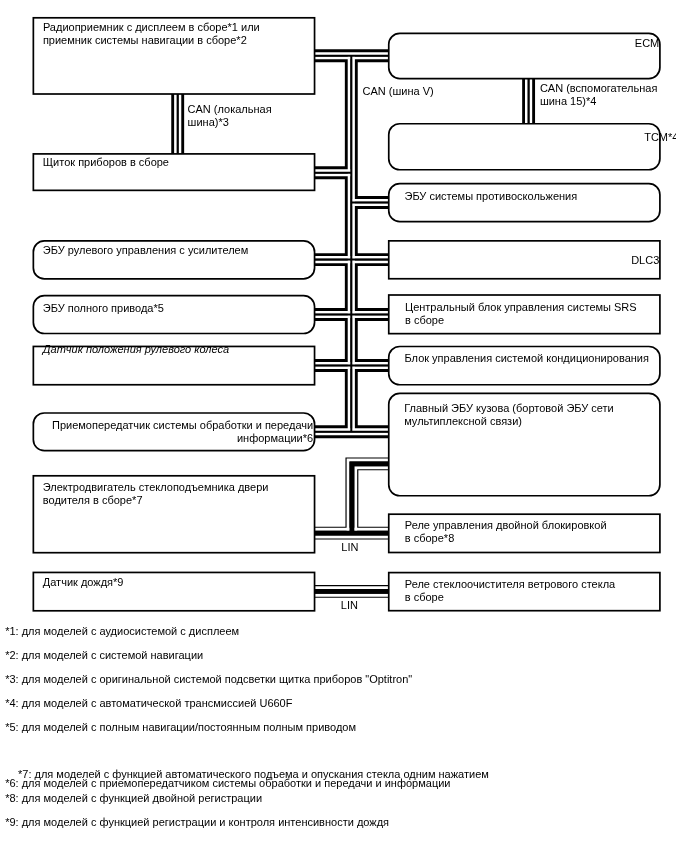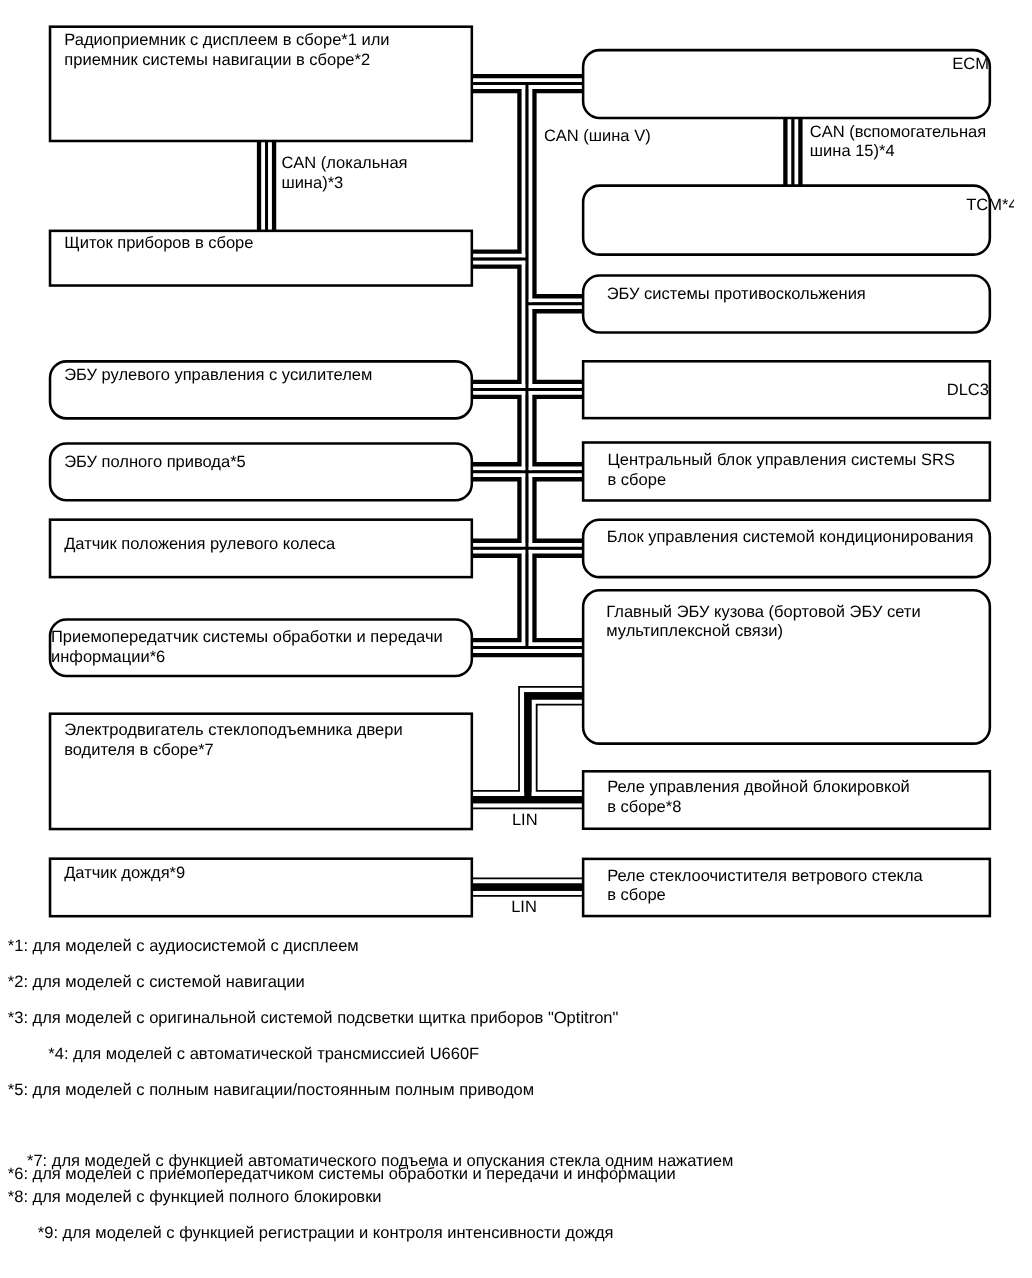--- a/index.html
+++ b/index.html
@@ -92,22 +92,22 @@
         <rect x="388.75" y="514.2" width="271.15" height="38.3" rx="0" ry="0" fill="#ffffff" stroke="#000000" stroke-width="1.7"></rect>
         <rect x="388.75" y="572.6" width="271.15" height="38.1" rx="0" ry="0" fill="#ffffff" stroke="#000000" stroke-width="1.7"></rect>
       </g>
     </svg>
   <div id="labels">
       <div class="boxtext" style="left: 42.9px; top: 21.3px;">Радиоприемник с дисплеем в сборе*1 или
 приемник системы навигации в сборе*2</div>
       <div class="boxtext" style="left: 42.8px; top: 156.2px;">Щиток приборов в сборе</div>
       <div class="boxtext" style="left: 42.8px; top: 244.3px;">ЭБУ рулевого управления с усилителем</div>
       <div class="boxtext" style="left: 42.8px; top: 302px;">ЭБУ полного привода*5</div>
-      <div class="boxtext" style="left: 42.8px; top: 357px;">Датчик положения рулевого колеса</div>
-      <div class="boxtext" style="left: 34px; top: 419.1px;">Приемопередатчик системы обработки и передачи
+      <div class="boxtext" style="left: 42.8px; top: 343px; font-style: italic;">Датчик положения рулевого колеса</div>
+      <div class="boxtext" style="left: 52px; top: 419.1px; text-align: right;">Приемопередатчик системы обработки и передачи
 информации*6</div>
       <div class="boxtext" style="left: 42.8px; top: 481px;">Электродвигатель стеклоподъемника двери
 водителя в сборе*7</div>
       <div class="boxtext" style="left: 42.8px; top: 575.8px;">Датчик дождя*9</div>
       <div class="boxtext c" style="left: 388.15px; width: 271.15px; top: 37.3px;">ECM</div>
       <div class="boxtext c" style="left: 390.25px; width: 271.15px; top: 130.8px; padding-left: 17px;">TCM*4</div>
       <div class="boxtext" style="left: 404.5px; top: 190px;">ЭБУ системы противоскольжения</div>
       <div class="boxtext c" style="left: 388.15px; width: 271.15px; top: 253.9px;">DLC3</div>
       <div class="boxtext" style="left: 405px; top: 301.3px;">Центральный блок управления системы SRS
 в сборе</div>
@@ -123,20 +123,20 @@
       <div class="buslabel" style="left: 362.6px; top: 85.1px;">CAN (шина V)</div>
       <div class="buslabel" style="left: 539.9px; top: 82.2px;">CAN (вспомогательная
 шина 15)*4</div>
       <div class="buslabel" style="left: 341.3px; top: 541.1px;">LIN</div>
       <div class="buslabel" style="left: 340.8px; top: 599.2px;">LIN</div>
     </div>
   <div id="notes">
       <div class="note" style="left: 5.2px; top: 624.9px;">*1: для моделей с аудиосистемой с дисплеем</div>
       <div class="note" style="left: 5.2px; top: 648.83px;">*2: для моделей с системой навигации</div>
       <div class="note" style="left: 5.2px; top: 672.76px;">*3: для моделей с оригинальной системой подсветки щитка приборов "Optitron"</div>
-      <div class="note" style="left: 5.2px; top: 696.69px; margin-left: 27px;">*4: для моделей с автоматической трансмиссией U660F</div>
+      <div class="note" style="left: 5.2px; top: 696.69px;">*4: для моделей с автоматической трансмиссией U660F</div>
       <div class="note" style="left: 5.2px; top: 720.62px;">*5: для моделей с полным навигации/постоянным полным приводом</div>
       <div class="note" style="left: 5.2px; top: 744.55px; margin-top: 32px;">*6: для моделей с приемопередатчиком системы обработки и передачи и информации</div>
       <div class="note" style="left: 18px; top: 768.48px;">*7: для моделей с функцией автоматического подъема и опускания стекла одним нажатием</div>
-      <div class="note" style="left: 5.2px; top: 792.41px;">*8: для моделей с функцией полного блокировки</div>
-      <div class="note" style="left: 5.2px; top: 816.34px; margin-left: 20px;">*9: для моделей с функцией регистрации и контроля интенсивности дождя</div>
+      <div class="note" style="left: 5.2px; top: 792.41px;">*8: для моделей с функцией двойной регистрации</div>
+      <div class="note" style="left: 5.2px; top: 816.34px;">*9: для моделей с функцией регистрации и контроля интенсивности дождя</div>
     </div>
 </div>
 
 </body></html>

